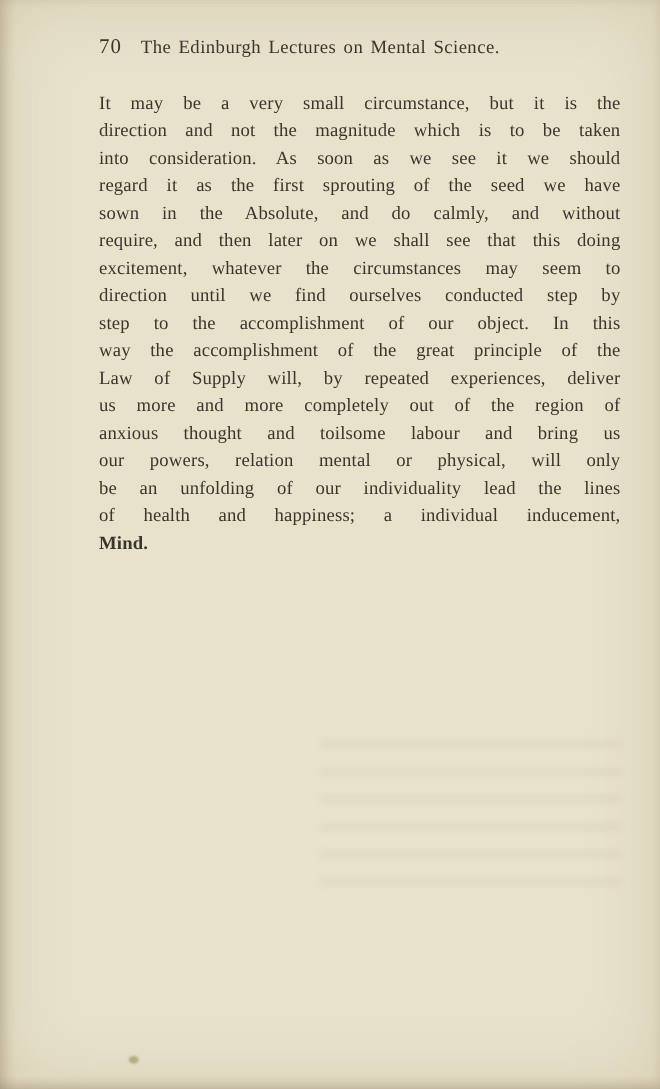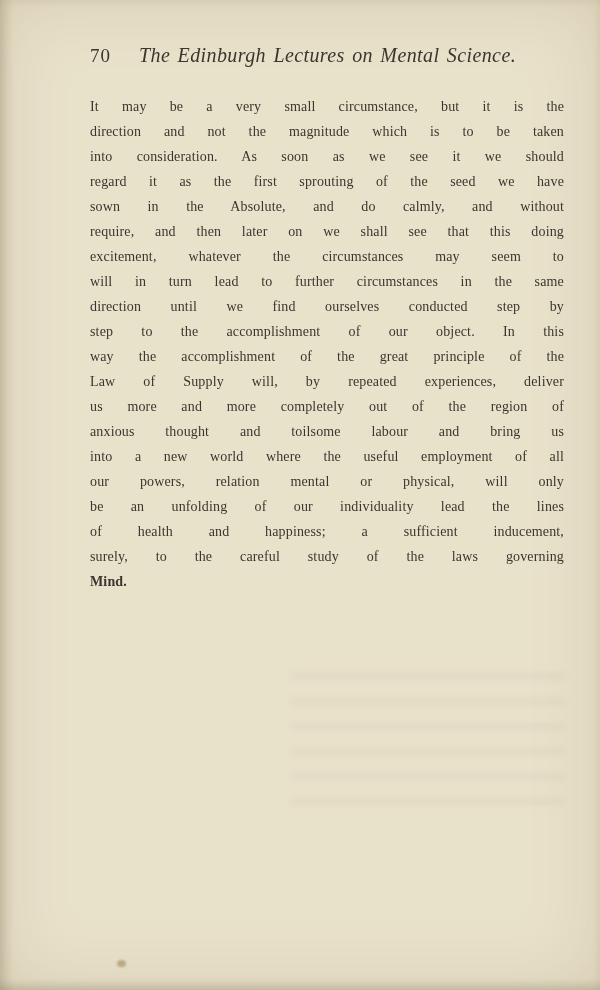--- a/index.html
+++ b/index.html
@@ -14,42 +14,41 @@
     margin: 0 auto;
     background: #e9e2cb;
     box-shadow: inset 0 0 70px rgba(120, 100, 60, 0.18),
                 inset 0 0 8px rgba(110, 95, 60, 0.15);
     overflow: hidden;
     font-family: "Liberation Serif", "DejaVu Serif", serif;
     color: #39362f;
   }
   .inner {
     position: relative;
-    padding: 44px 36px 0 90px;
+    padding: 32px 36px 0 90px;
   }
   .running-header {
     display: flex;
     align-items: baseline;
     white-space: nowrap;
   }
   .page-number {
     font-size: 19px;
     letter-spacing: 1px;
   }
   .header-title {
-    font-style: italic;
-    font-size: 20px;
-    margin-left: 28px;
+    font-size: 17px;
+    margin-left: 17px;
     letter-spacing: 0.4px;
     word-spacing: 2px;
   }
   .body-text {
     margin-top: 27px;
     width: 474px;
-    font-size: 14px;
+    font-size: 17px;
     line-height: 25px;
     letter-spacing: 0.15px;
   }
   .line {
     text-align: justify;
     text-align-last: justify;
     white-space: normal;
   }
   .line.last {
     text-align-last: left;
@@ -112,31 +111,28 @@
     </div>
 
     <div class="body-text">
         <div class="line">It may be a very small circumstance, but it is the</div>
         <div class="line">direction and not the magnitude which is to be taken</div>
         <div class="line">into consideration.  As soon as we see it we should</div>
         <div class="line">regard it as the first sprouting of the seed we have</div>
         <div class="line">sown in the Absolute, and do calmly, and without</div>
         <div class="line">require, and then later on we shall see that this doing</div>
         <div class="line">excitement, whatever the circumstances may seem to</div>
-        <div class="line">will in turn lead to further circumstances in the same</div>
         <div class="line">direction until we find ourselves conducted step by</div>
         <div class="line">step to the accomplishment of our object.  In this</div>
         <div class="line">way the accomplishment of the great principle of the</div>
         <div class="line">Law of Supply will, by repeated experiences, deliver</div>
         <div class="line">us more and more completely out of the region of</div>
         <div class="line">anxious thought and toilsome labour and bring us</div>
-        <div class="line">into a new world where the useful employment of all</div>
         <div class="line">our powers, relation mental or physical, will only</div>
         <div class="line">be an unfolding of our individuality lead the lines</div>
-        <div class="line">of health and happiness; a sufficient inducement,</div>
-        <div class="line">surely, to the careful study of the laws governing</div>
+        <div class="line">of health and happiness; a individual inducement,</div>
         <div class="line last">Mind.</div>
       </div>
   </div>
 
   <div class="showthrough"></div>
   <div class="ink-speck"></div>
 </div>
 
 </body></html>

